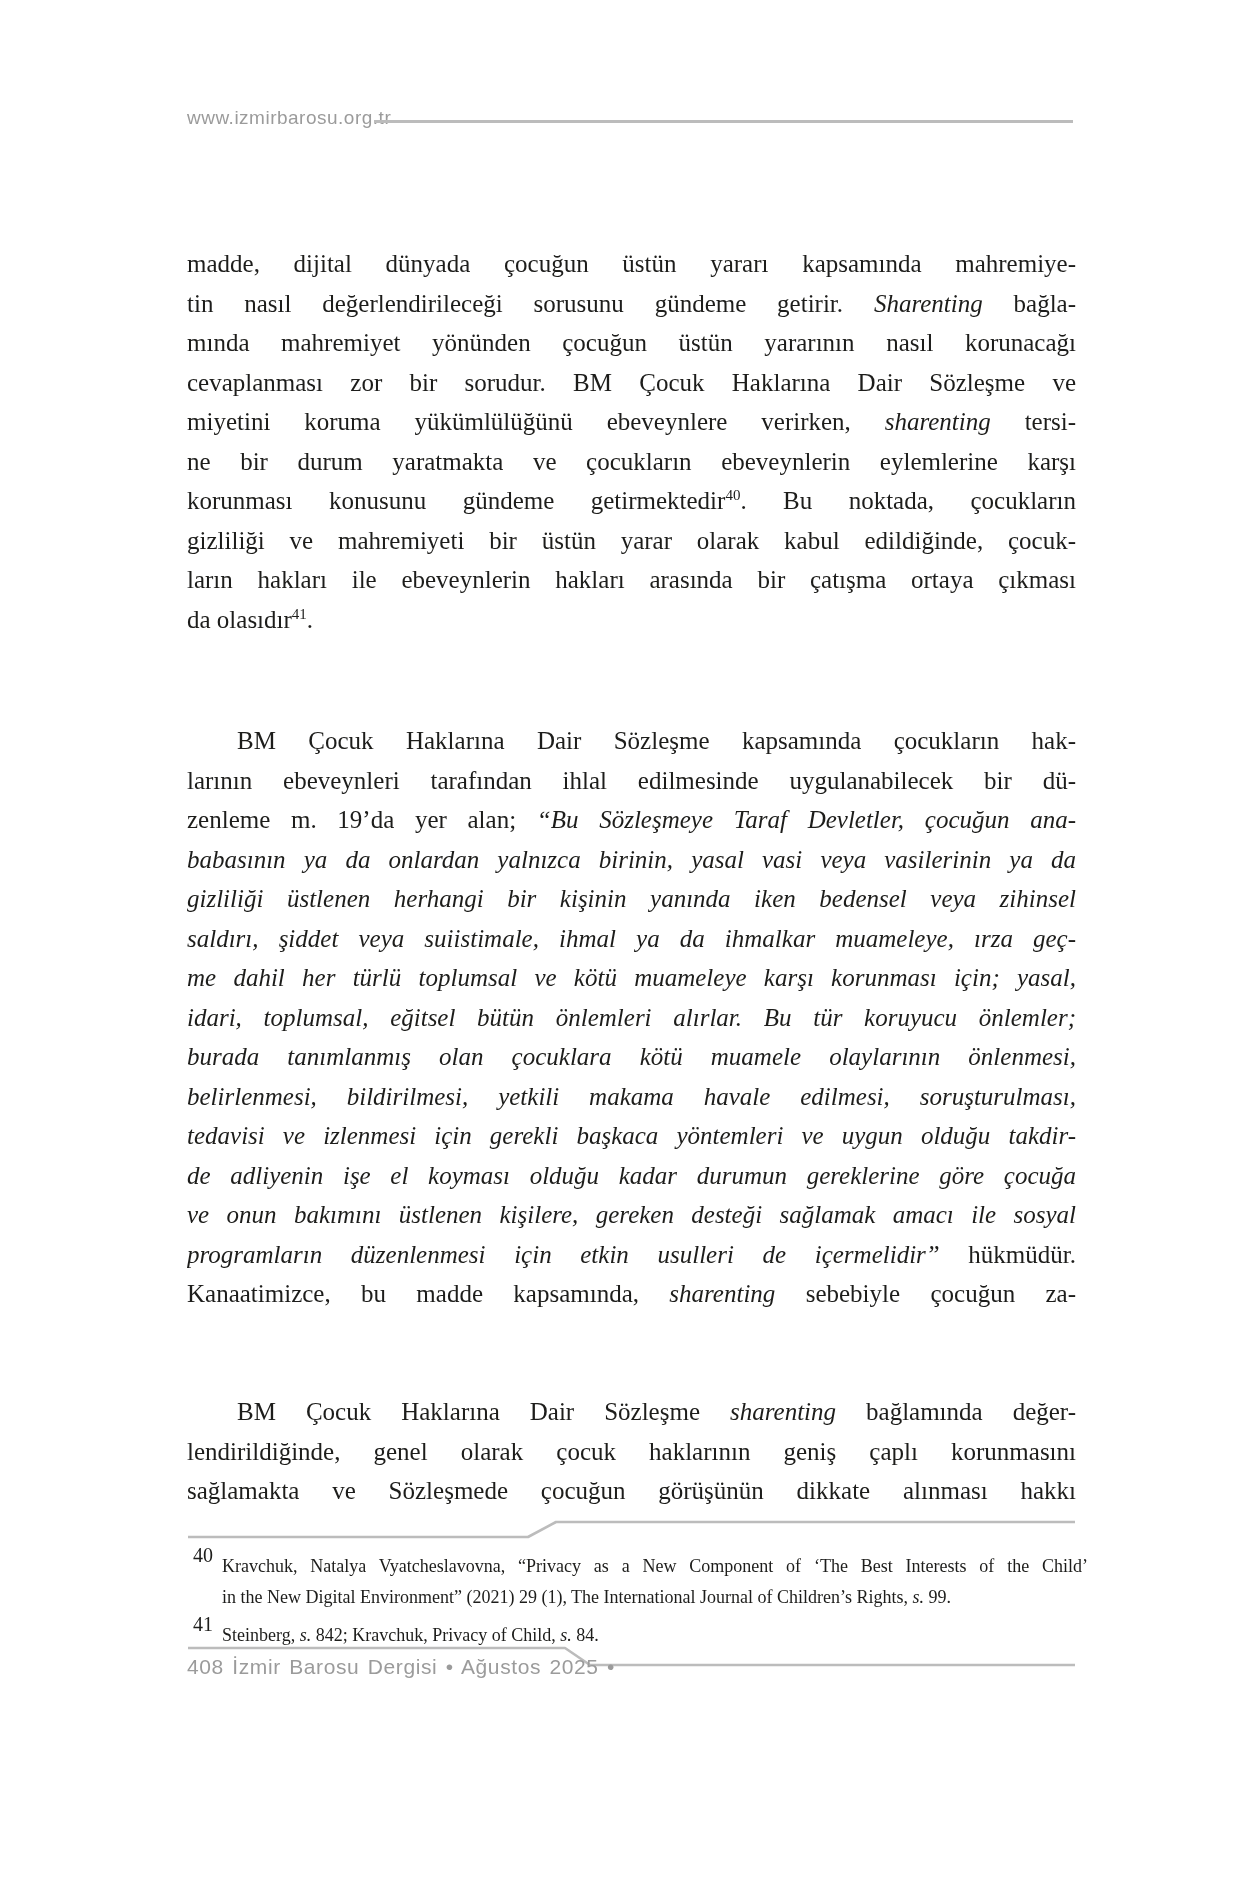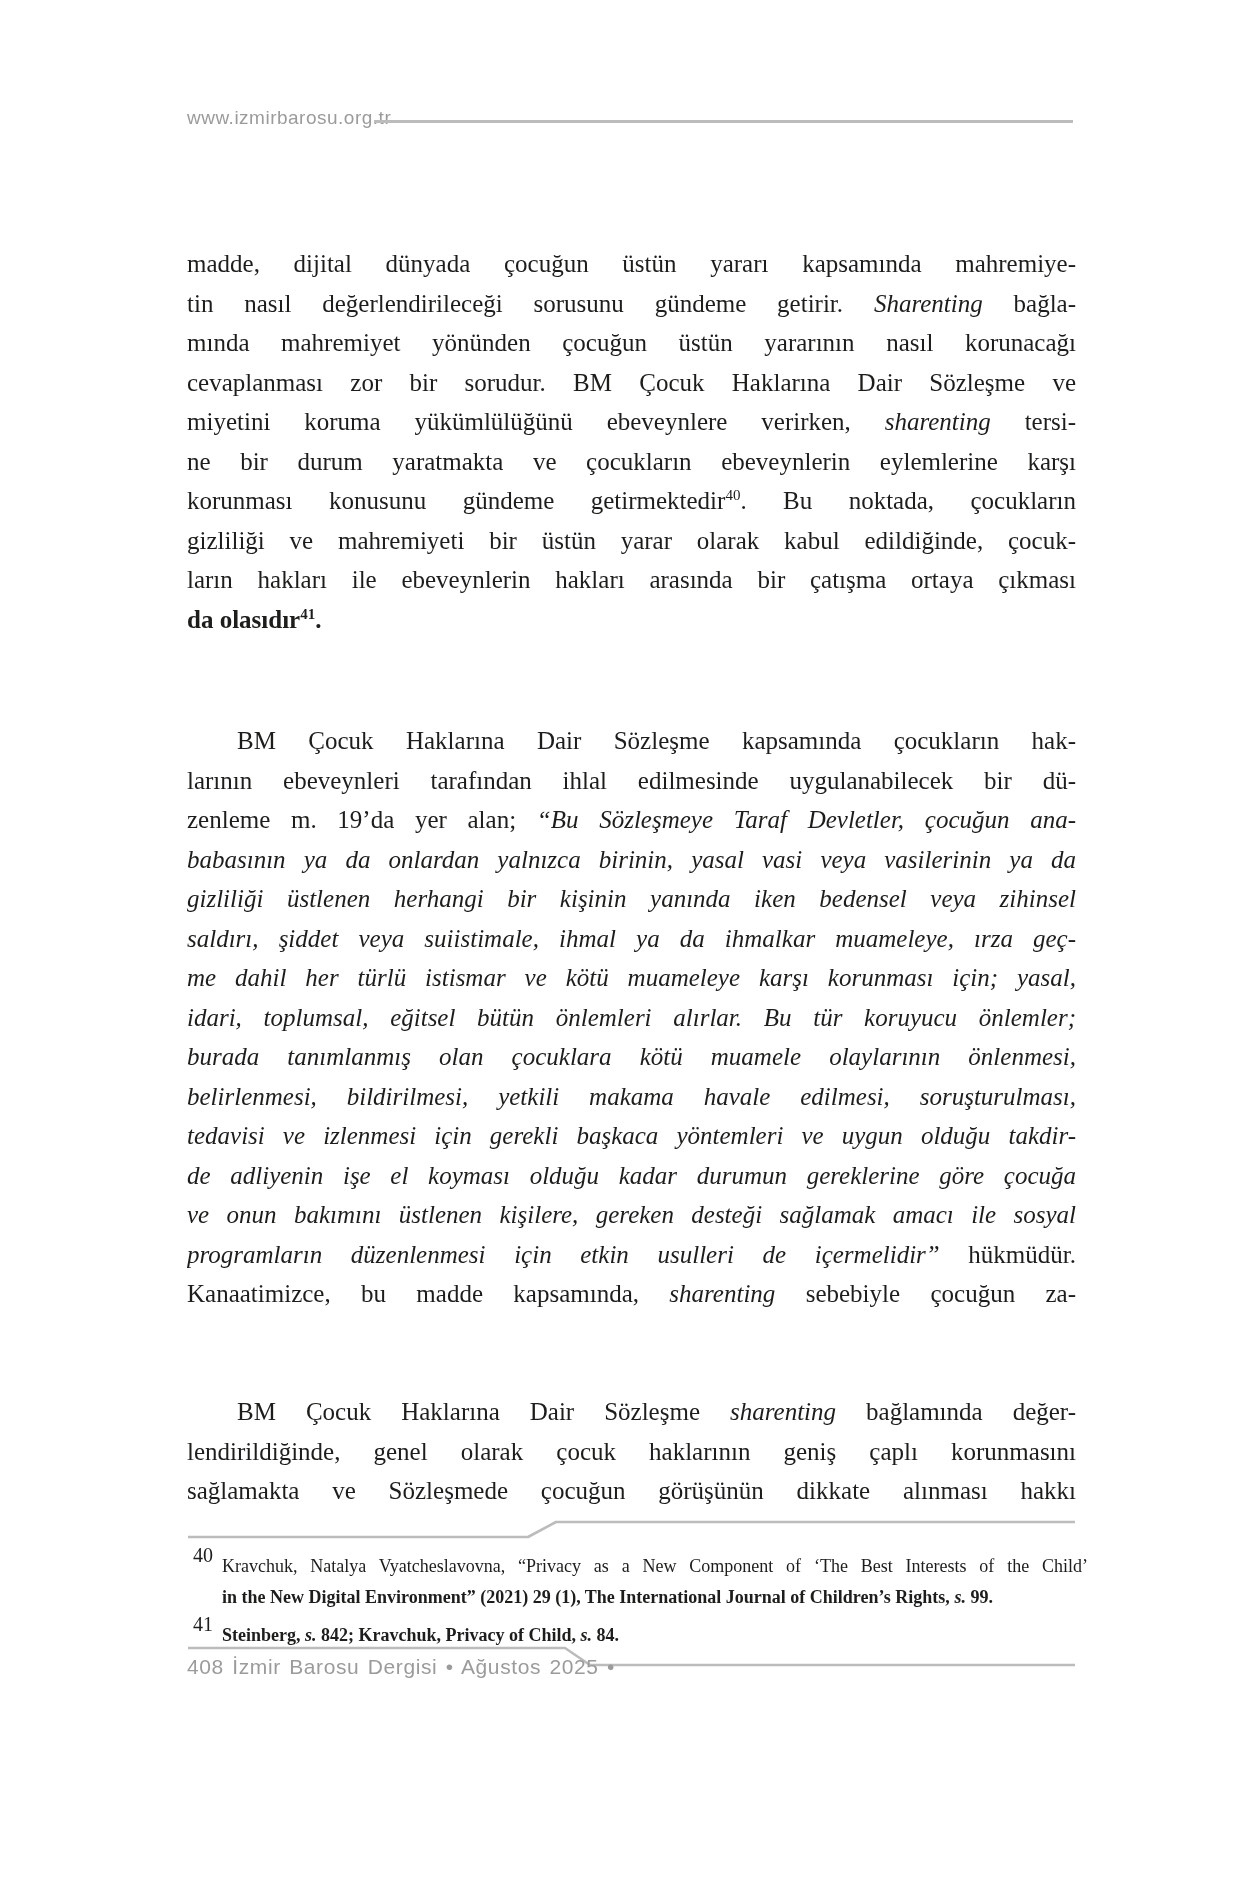--- a/index.html
+++ b/index.html
@@ -17,21 +17,21 @@
   
   .para{position:absolute;left:187px;width:889px;}
   .p1{top:244px;}
   .p2{top:721px;}
   .p3{top:1392px;}
   .tline{
     font-size:25px;line-height:39.5px;
     text-align:justify;text-align-last:justify;
     overflow:hidden;hyphens:none;
   }
-  .tline.last{text-align-last:left;font-weight:bold;}
+  .tline.last{text-align-last:left;}
   .tline.indent{padding-left:50px;}
   .it{font-style:italic;}
   sup{font-size:15px;line-height:0;vertical-align:9px;}
   
   .sep{position:absolute;}
   
   .footnote{position:absolute;left:187px;width:901px;padding-left:35px;box-sizing:border-box;}
   .fn40{top:1551px;}
   .fn41{top:1620px;}
   .fn-num{position:absolute;left:6px;top:-7px;font-size:20px;color:#1d1d1b;}
@@ -63,21 +63,21 @@
       <div class="tline"><span>ların hakları ile ebeveynlerin hakları arasında bir çatışma ortaya çıkması</span></div>
       <div class="tline last"><span>da olasıdır</span><sup>41</sup><span>.</span></div>
     </div>
   <div class="para p2">
       <div class="tline indent"><span>BM Çocuk Haklarına Dair Sözleşme kapsamında çocukların hak-</span></div>
       <div class="tline"><span>larının ebeveynleri tarafından ihlal edilmesinde uygulanabilecek bir dü-</span></div>
       <div class="tline"><span>zenleme m. 19’da yer alan; </span><span class="it">“Bu Sözleşmeye Taraf Devletler, çocuğun ana-</span></div>
       <div class="tline"><span class="it">babasının ya da onlardan yalnızca birinin, yasal vasi veya vasilerinin ya da</span></div>
       <div class="tline"><span class="it">gizliliği üstlenen herhangi bir kişinin yanında iken bedensel veya zihinsel</span></div>
       <div class="tline"><span class="it">saldırı, şiddet veya suiistimale, ihmal ya da ihmalkar muameleye, ırza geç-</span></div>
-      <div class="tline"><span class="it">me dahil her türlü istismar ve kötü muameleye karşı korunması için; yasal,</span></div>
+      <div class="tline"><span class="it">me dahil her türlü toplumsal ve kötü muameleye karşı korunması için; yasal,</span></div>
       <div class="tline"><span class="it">idari, toplumsal, eğitsel bütün önlemleri alırlar. Bu tür koruyucu önlemler;</span></div>
       <div class="tline"><span class="it">burada tanımlanmış olan çocuklara kötü muamele olaylarının önlenmesi,</span></div>
       <div class="tline"><span class="it">belirlenmesi, bildirilmesi, yetkili makama havale edilmesi, soruşturulması,</span></div>
       <div class="tline"><span class="it">tedavisi ve izlenmesi için gerekli başkaca yöntemleri ve uygun olduğu takdir-</span></div>
       <div class="tline"><span class="it">de adliyenin işe el koyması olduğu kadar durumun gereklerine göre çocuğa</span></div>
       <div class="tline"><span class="it">ve onun bakımını üstlenen kişilere, gereken desteği sağlamak amacı ile sosyal</span></div>
       <div class="tline"><span class="it">programların düzenlenmesi için etkin usulleri de içermelidir”</span><span> hükmüdür.</span></div>
       <div class="tline"><span>Kanaatimizce, bu madde kapsamında, </span><span class="it">sharenting</span><span> sebebiyle çocuğun za-</span></div>
     </div>
   <div class="para p3">

